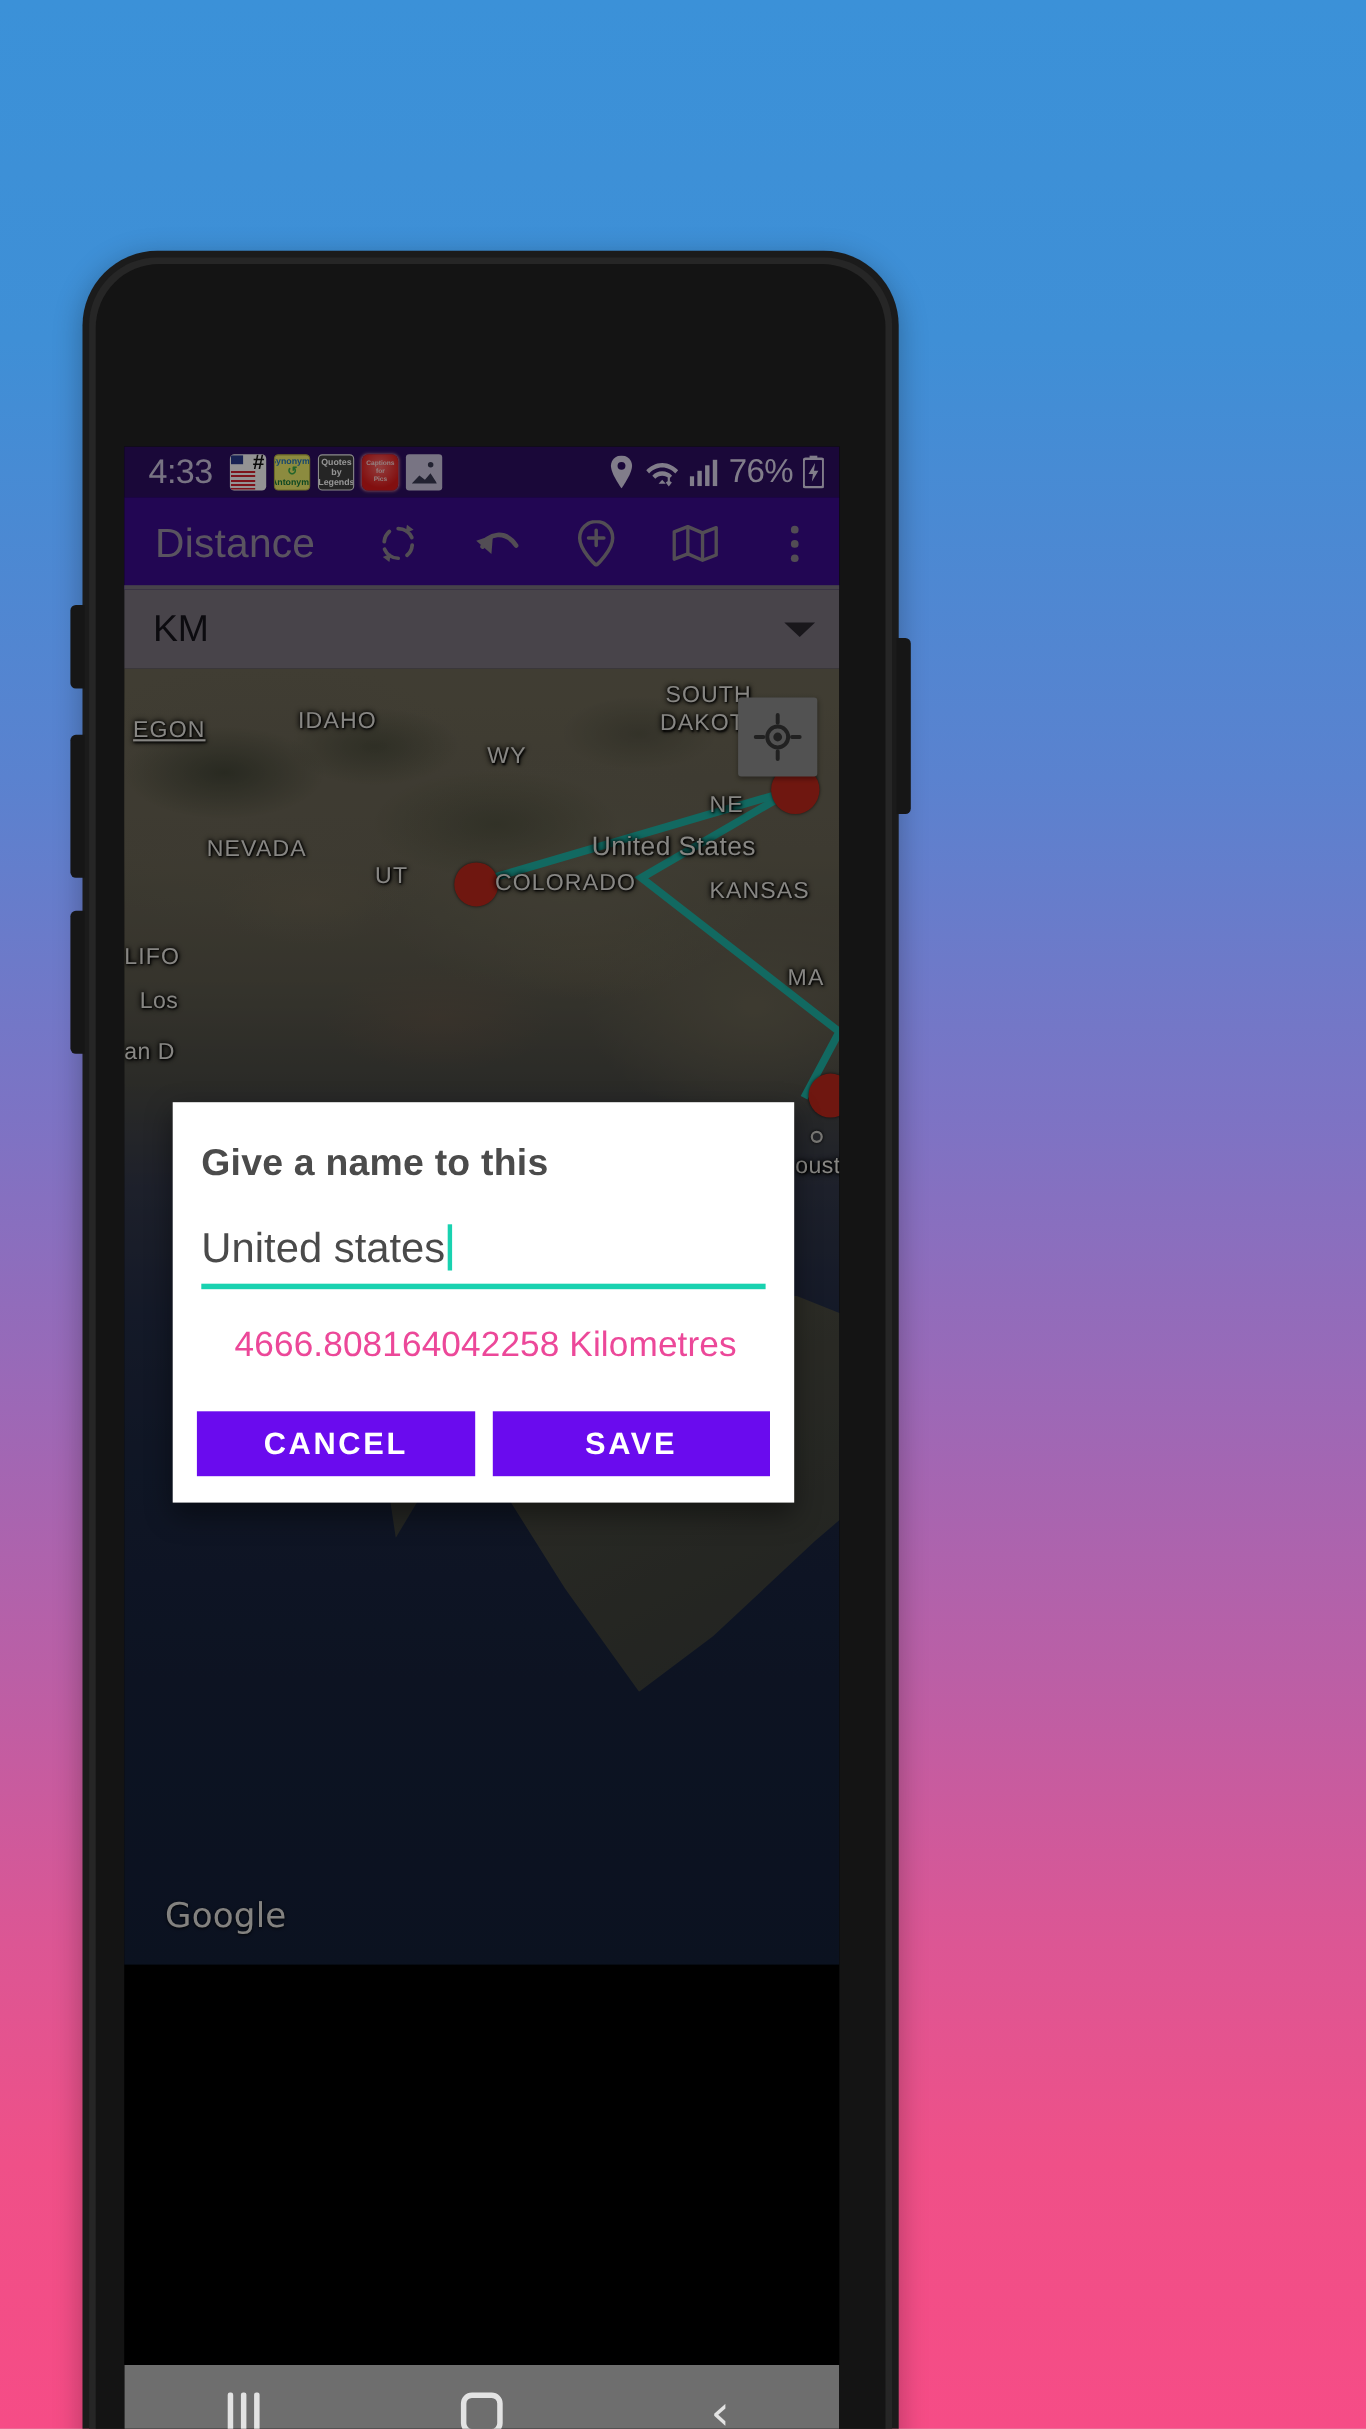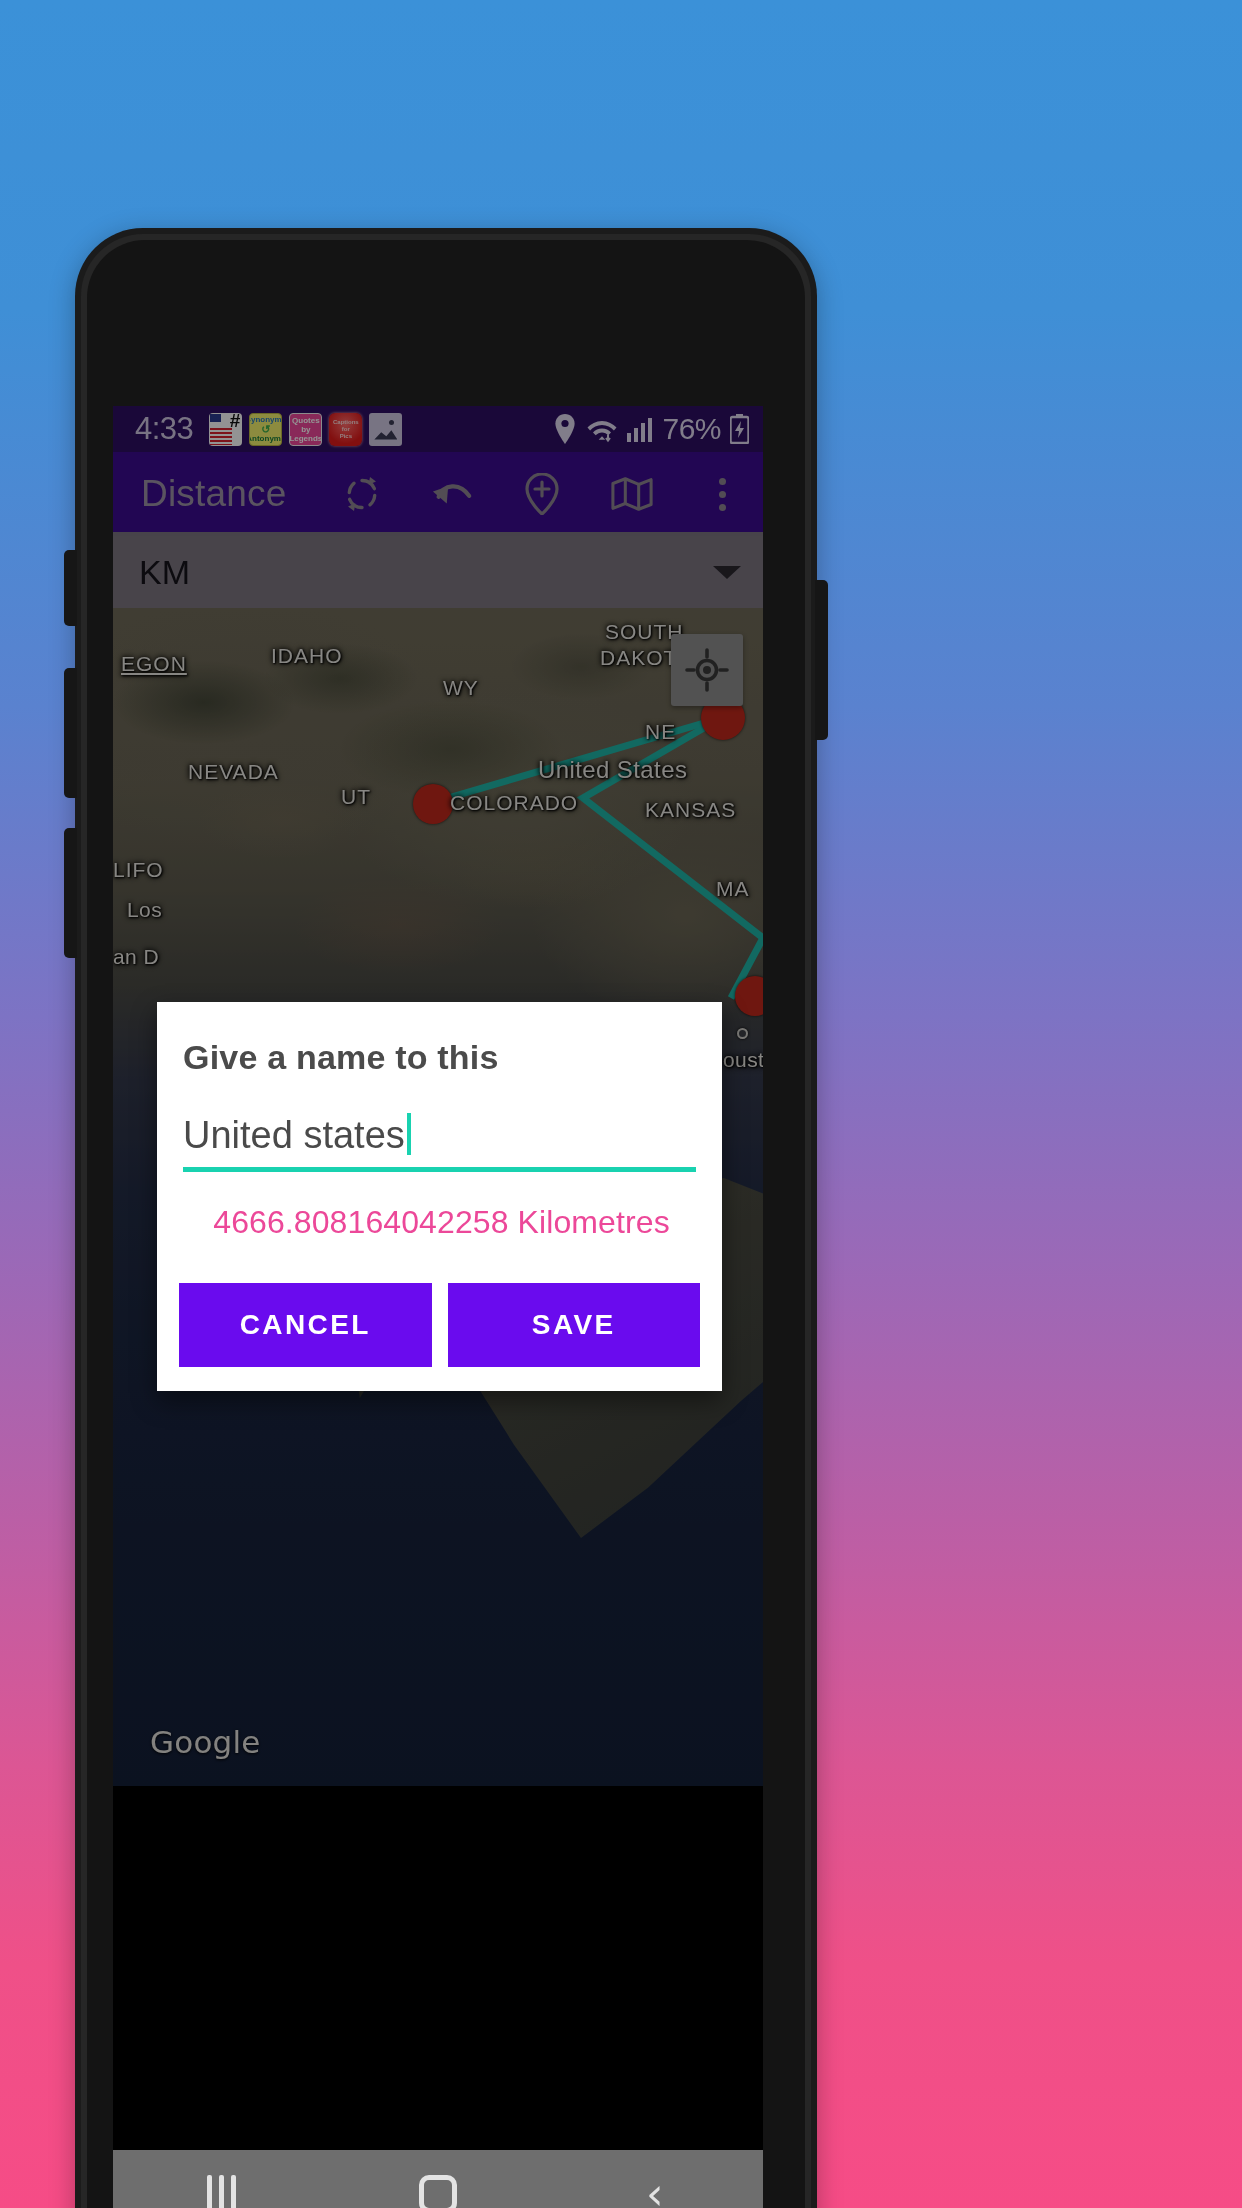--- a/index.html
+++ b/index.html
@@ -137,21 +137,21 @@
   }
   .nicon-syn {
     background: #f2ef6d;
     color: #1b7d3c;
     border: 1px solid #b9b642;
   }
   .nicon-syn .l1 { font-size: 8px; color:#2a7bbd; }
   .nicon-syn .arrow { font-size: 11px; line-height: 10px; color:#3fae4b; }
   .nicon-syn .l2 { font-size: 8px; color:#1b7d3c; }
   .nicon-q {
-    background: #ec4899;
+    background: #404040;
     color: #fff;
     border: 1px solid #efefef;
   }
   .nicon-q div { font-size: 8px; line-height: 9px; }
   .nicon-red {
     background: radial-gradient(circle at 50% 35%, #ff6a6a 0%, #e01b1b 70%);
     color: #ffd9d9;
     border-radius: 6px;
     font-size: 6px; line-height: 7px;
     box-shadow: 0 0 3px #ff9a9a;
@@ -413,21 +413,21 @@
     letter-spacing: 0.1px;
     text-align: center;
   }
   .dialog-actions {
     margin-top: 42px;
     display: flex;
     gap: 16px;
   }
   .dlg-btn {
     flex: 1;
-    height: 84px;
+    height: 59px;
     background: #6a0bee;
     color: #ffffff;
     font-size: 28px;
     font-weight: 700;
     letter-spacing: 2.4px;
     display: flex;
     align-items: center;
     justify-content: center;
     border: none;
     font-family: "Liberation Sans", sans-serif;

